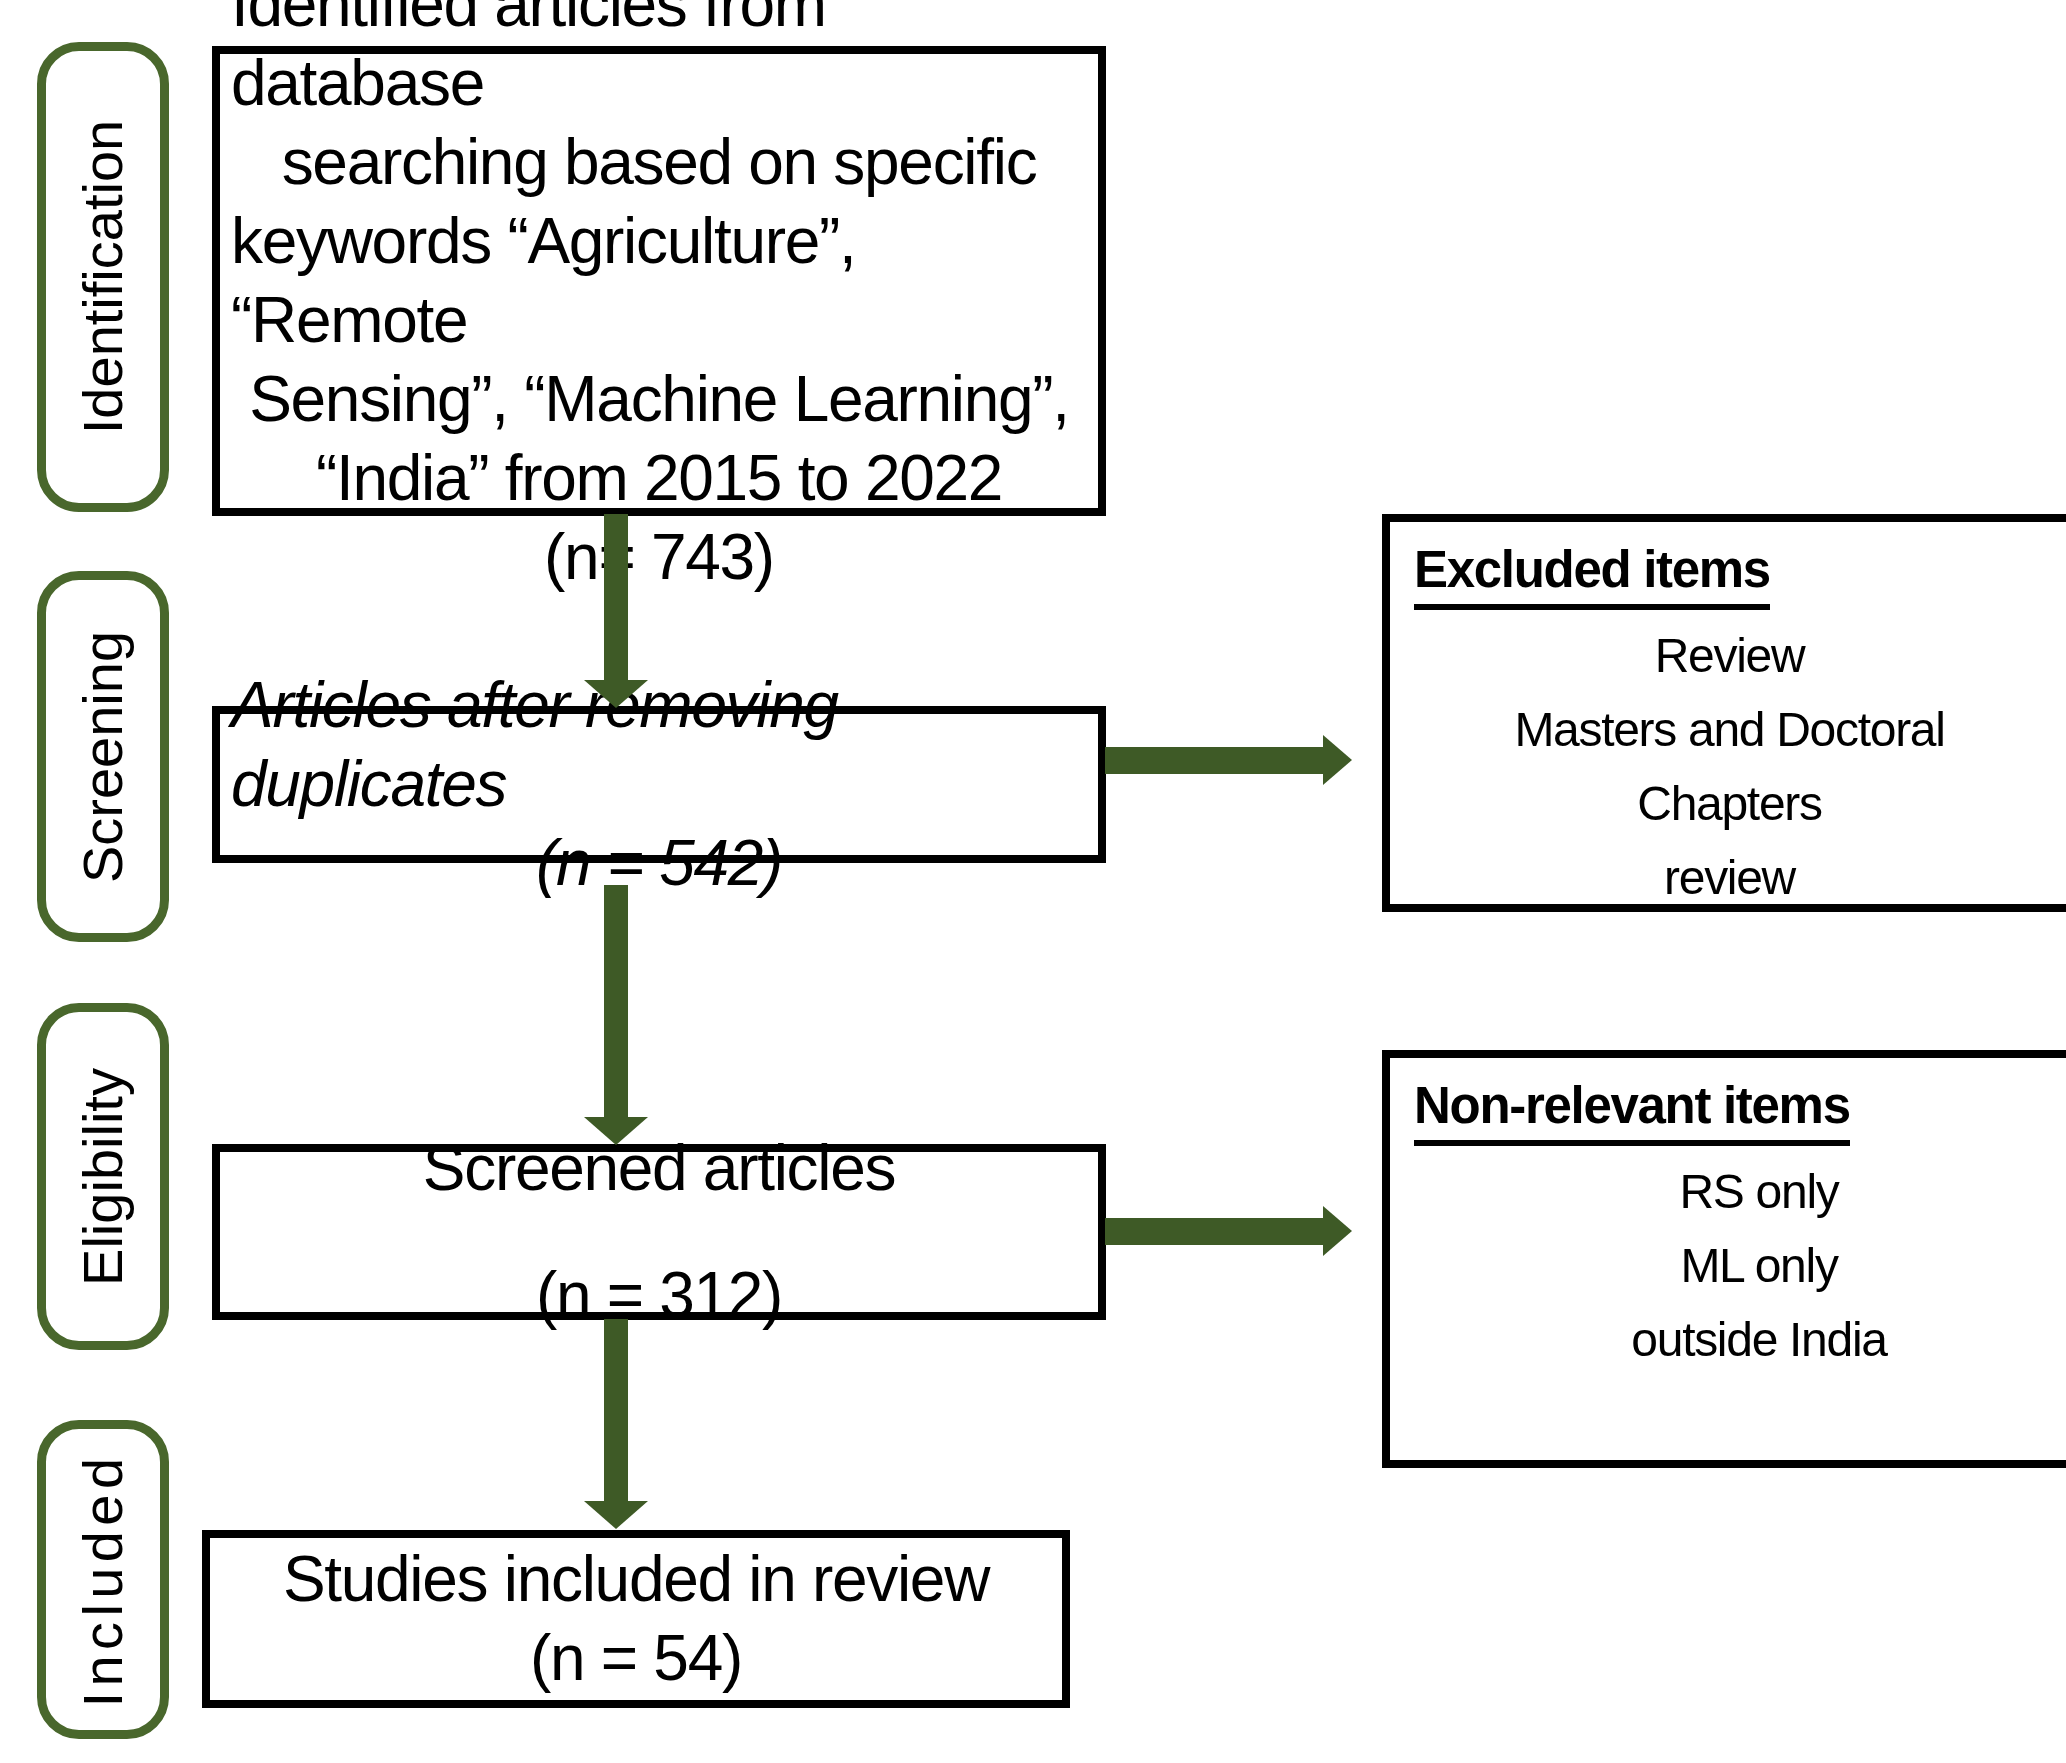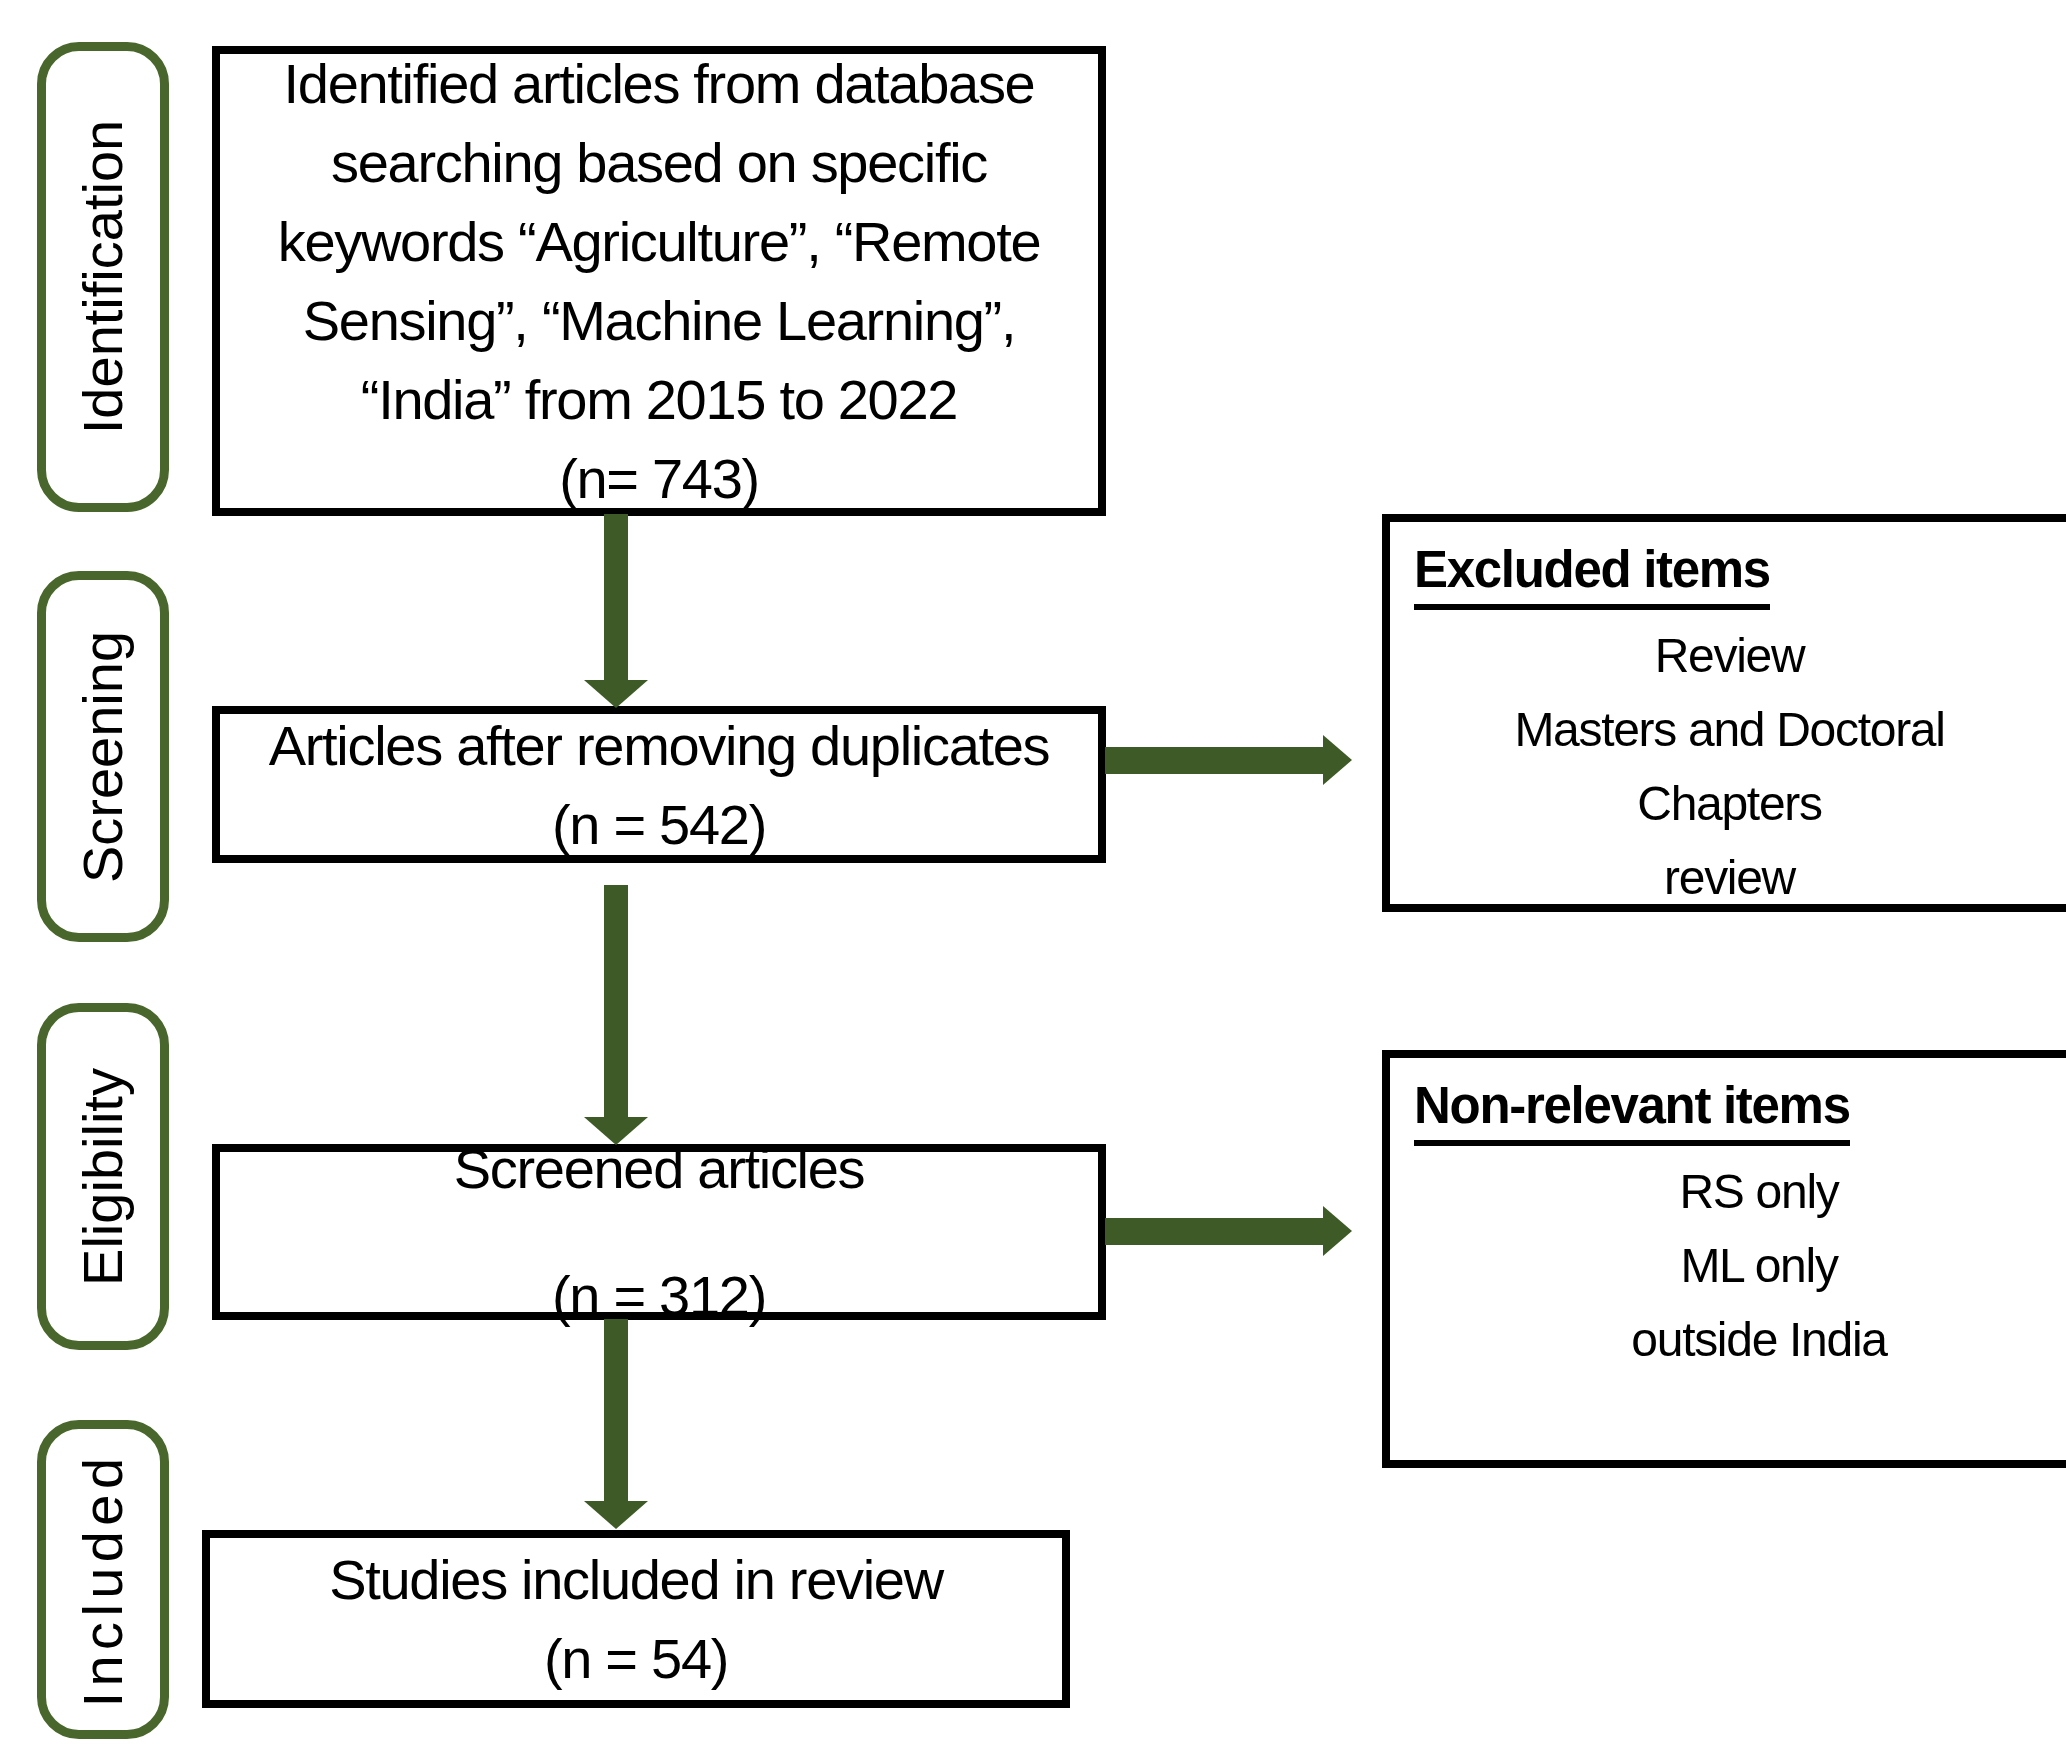--- a/index.html
+++ b/index.html
@@ -45,27 +45,27 @@
 
   
   .flow-box {
     position: absolute;
     border: 8.7px solid var(--c-box-border);
     background: var(--c-bg);
     display: flex;
     flex-direction: column;
     justify-content: center;
     align-items: center;
-    font-size: 56px;
+    font-size: 64px;
     letter-spacing: -1.3px;
     line-height: 79px;
     padding: 0 11px;
   }
   #box-identified { left: 212px; top: 46px;   width: 894px; height: 470px; }
-  #box-duplicates { left: 212px; top: 706px; width: 894px; height: 157px; }
+  #box-duplicates { left: 212px; top: 706px; width: 894px; height: 157px; font-style: italic; }
   #box-screened   { left: 212px; top: 1144px; width: 894px; height: 176px; gap: 48px; }
   #box-included   { left: 202px; top: 1530px; width: 868px; height: 178px; }
 
   
   .side-box {
     position: absolute;
     border: 8.7px solid var(--c-box-border);
     background: var(--c-bg);
     font-size: 48px;
     letter-spacing: -1.3px;

